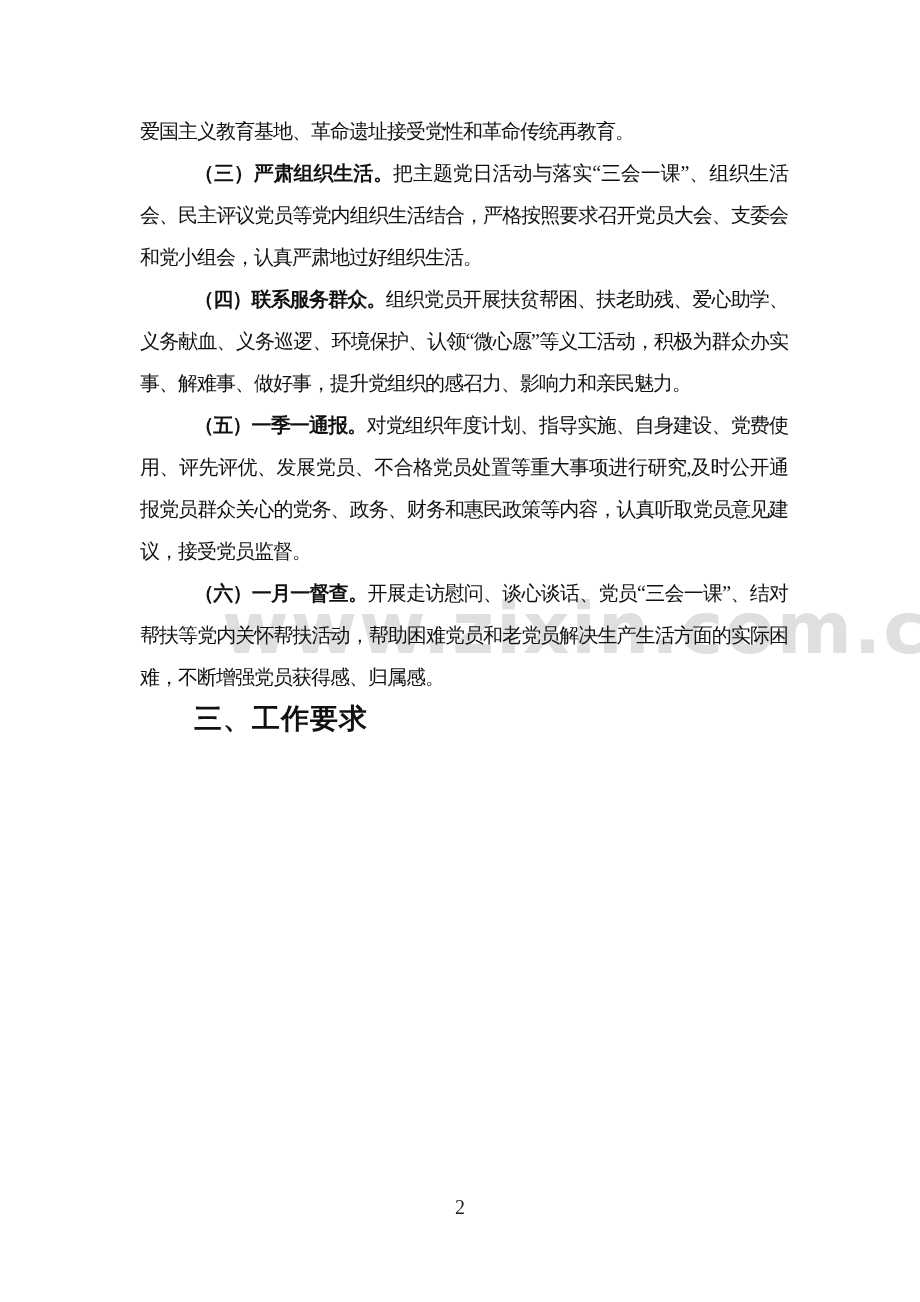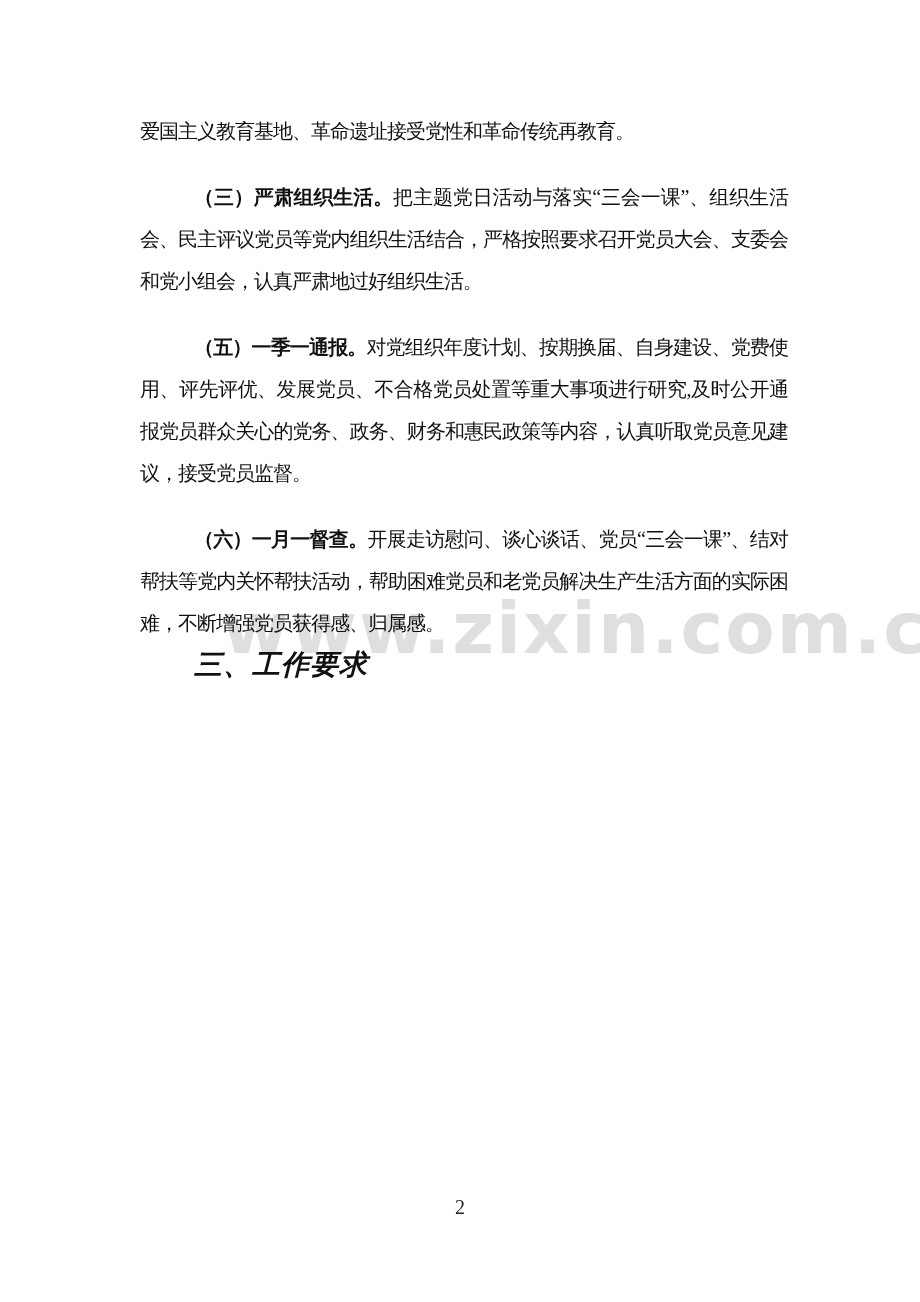--- a/index.html
+++ b/index.html
@@ -33,31 +33,30 @@
     width: 648px;
   }
   p.body {
     margin: 0;
     font-size: 20px;
     line-height: 42px;
     letter-spacing: -1px;
     text-align: justify;
     text-justify: inter-character;
   }
-  p.body.indent { text-indent: 54px; margin-top: 24px; }
+  p.body.indent { text-indent: 54px; }
   .lead { font-weight: 700; }
   h2.section {
     margin: 0;
     font-family: "Liberation Sans", sans-serif;
     font-weight: 700;
     font-size: 28px;
     line-height: 42px;
     letter-spacing: 1px;
     text-indent: 54px;
-    font-style: italic;
   }
   .page-number {
     position: absolute;
     z-index: 1;
     left: 0;
     top: 1196px;
     width: 100%;
     text-align: center;
     font-size: 20px;
     font-family: "Liberation Serif", serif;
@@ -70,22 +69,23 @@
 <div class="page">
 
   <div class="watermark">www.zixin.com.cn</div>
 
   <div class="content">
 
     <p class="body"><span class="lead"></span><span>爱国主义教育基地、革命遗址接受党性和革命传统再教育。</span></p>
 
     <p class="body indent"><span class="lead">（三）严肃组织生活。</span><span>把主题党日活动与落实“三会一课”、组织生活会、民主评议党员等党内组织生活结合，严格按照要求召开党员大会、支委会和党小组会，认真严肃地过好组织生活。</span></p>
 
+    <p class="body indent"><span class="lead">（四）联系服务群众。</span><span>组织党员开展扶贫帮困、扶老助残、爱心助学、义务献血、义务巡逻、环境保护、认领“微心愿”等义工活动，积极为群众办实事、解难事、做好事，提升党组织的感召力、影响力和亲民魅力。</span></p>
 
-    <p class="body indent"><span class="lead">（五）一季一通报。</span><span>对党组织年度计划、按期换届、自身建设、党费使用、评先评优、发展党员、不合格党员处置等重大事项进行研究,及时公开通报党员群众关心的党务、政务、财务和惠民政策等内容，认真听取党员意见建议，接受党员监督。</span></p>
+    <p class="body indent"><span class="lead">（五）一季一通报。</span><span>对党组织年度计划、指导实施、自身建设、党费使用、评先评优、发展党员、不合格党员处置等重大事项进行研究,及时公开通报党员群众关心的党务、政务、财务和惠民政策等内容，认真听取党员意见建议，接受党员监督。</span></p>
 
     <p class="body indent"><span class="lead">（六）一月一督查。</span><span>开展走访慰问、谈心谈话、党员“三会一课”、结对帮扶等党内关怀帮扶活动，帮助困难党员和老党员解决生产生活方面的实际困难，不断增强党员获得感、归属感。</span></p>
 
     <h2 class="section">三、工作要求</h2>
 
 
   </div>
 
   <div class="page-number">2</div>
 

